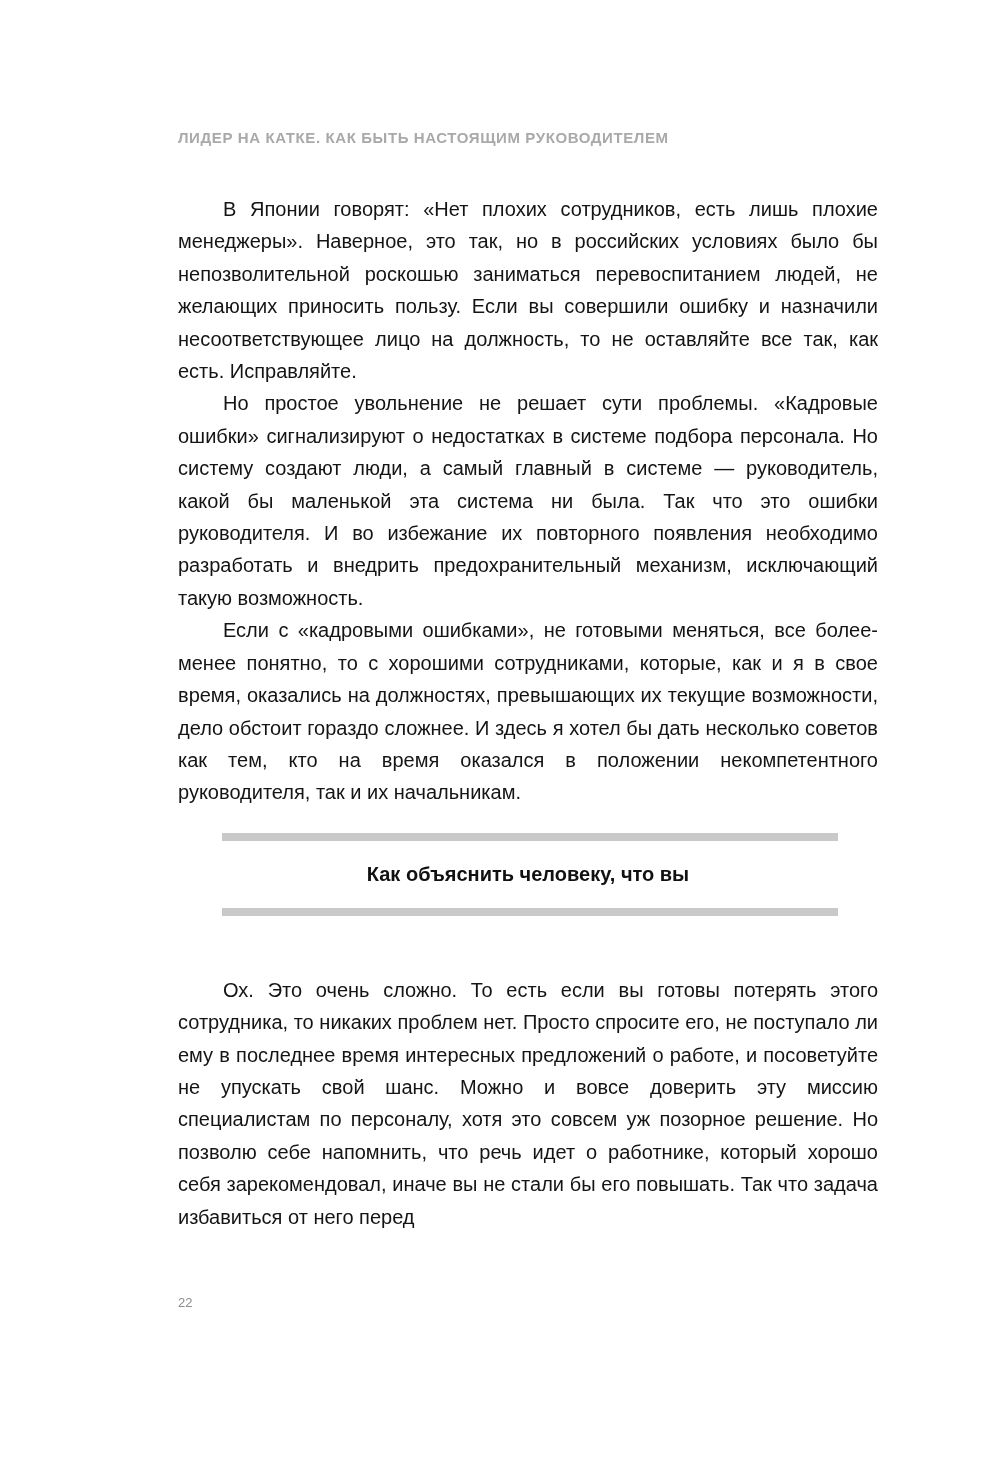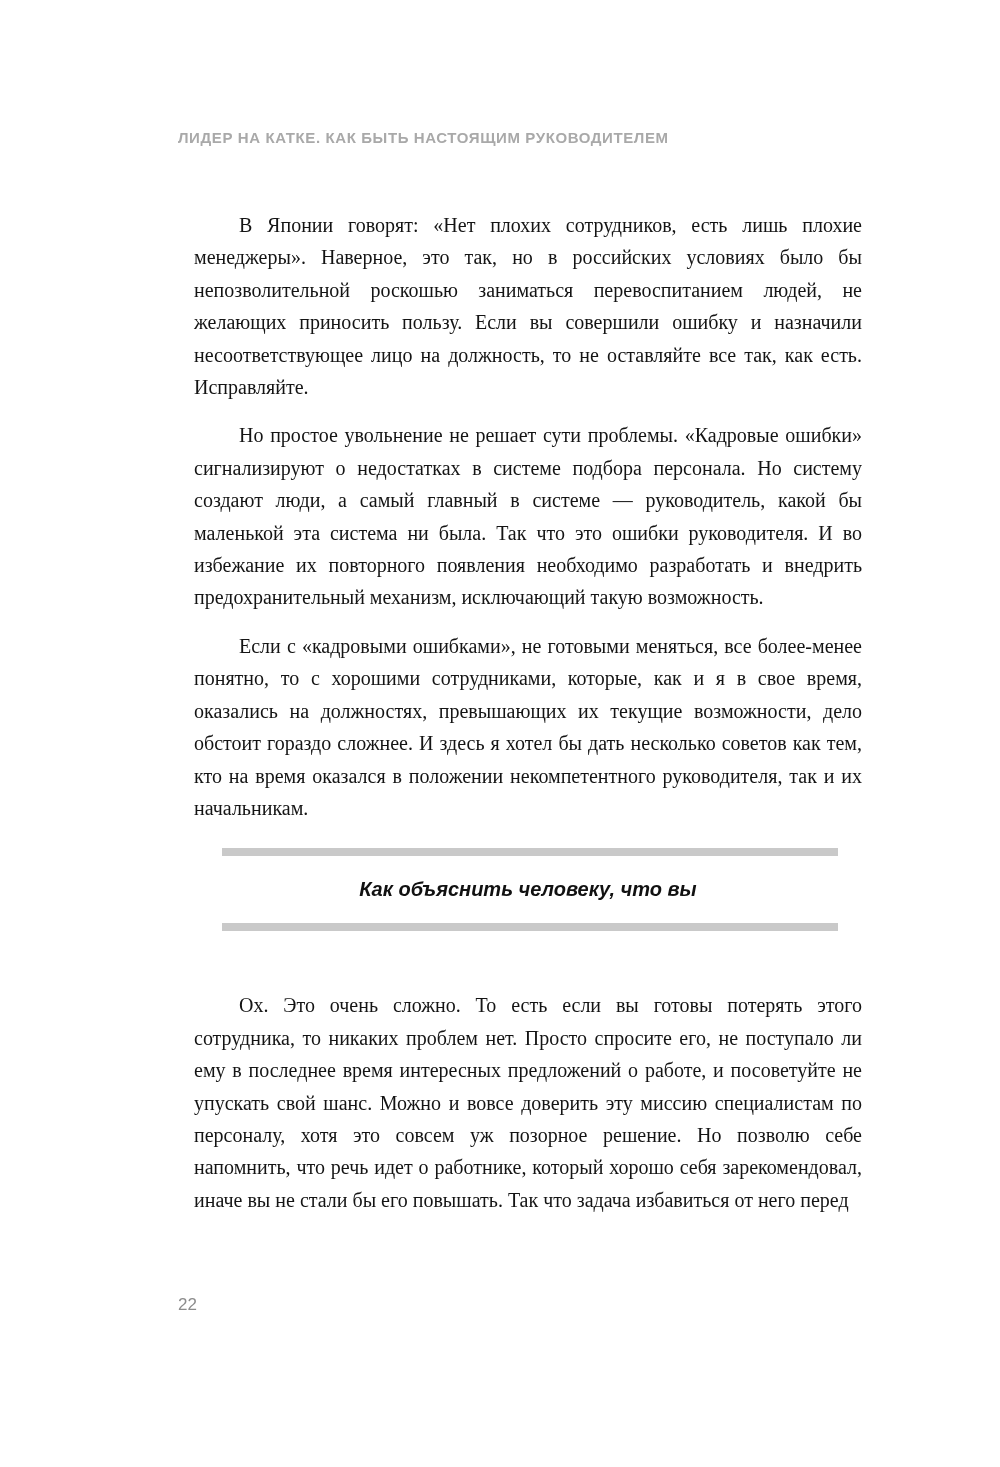--- a/index.html
+++ b/index.html
@@ -31,48 +31,46 @@
     top: 193px;
     left: 178px;
     width: 700px;
     font-size: 20px;
     line-height: 32.4px;
     text-align: justify;
     color: #141414;
   }
   .body-text p {
     text-indent: 45px;
-    margin: 16px;
-    font-family: Liberation Serif, serif;
+    margin: 0;
   }
   .section-divider {
     margin: 24px 0 58px 0;
     text-align: center;
   }
   .rule {
     height: 8px;
     background: #c9c9c9;
     margin: 0 40px 0 44px;
   }
   .section-heading {
     font-size: 20px;
     font-weight: 700;
     line-height: 36px;
     color: #111111;
     text-align: center;
     padding: 15px 0 16px 0;
     text-indent: 0;
-    font-style: italic;
   }
   .section-heading span { display: block; }
   .page-number {
     position: absolute;
     left: 178px;
     top: 1295px;
-    font-size: 17px;
+    font-size: 13px;
     color: #8c8c8c;
   }
 </style>
 </head>
 <body>
 
 <div class="page">
 
   <header class="running-head">ЛИДЕР НА КАТКЕ. КАК БЫТЬ НАСТОЯЩИМ РУКОВОДИТЕЛЕМ</header>
 

